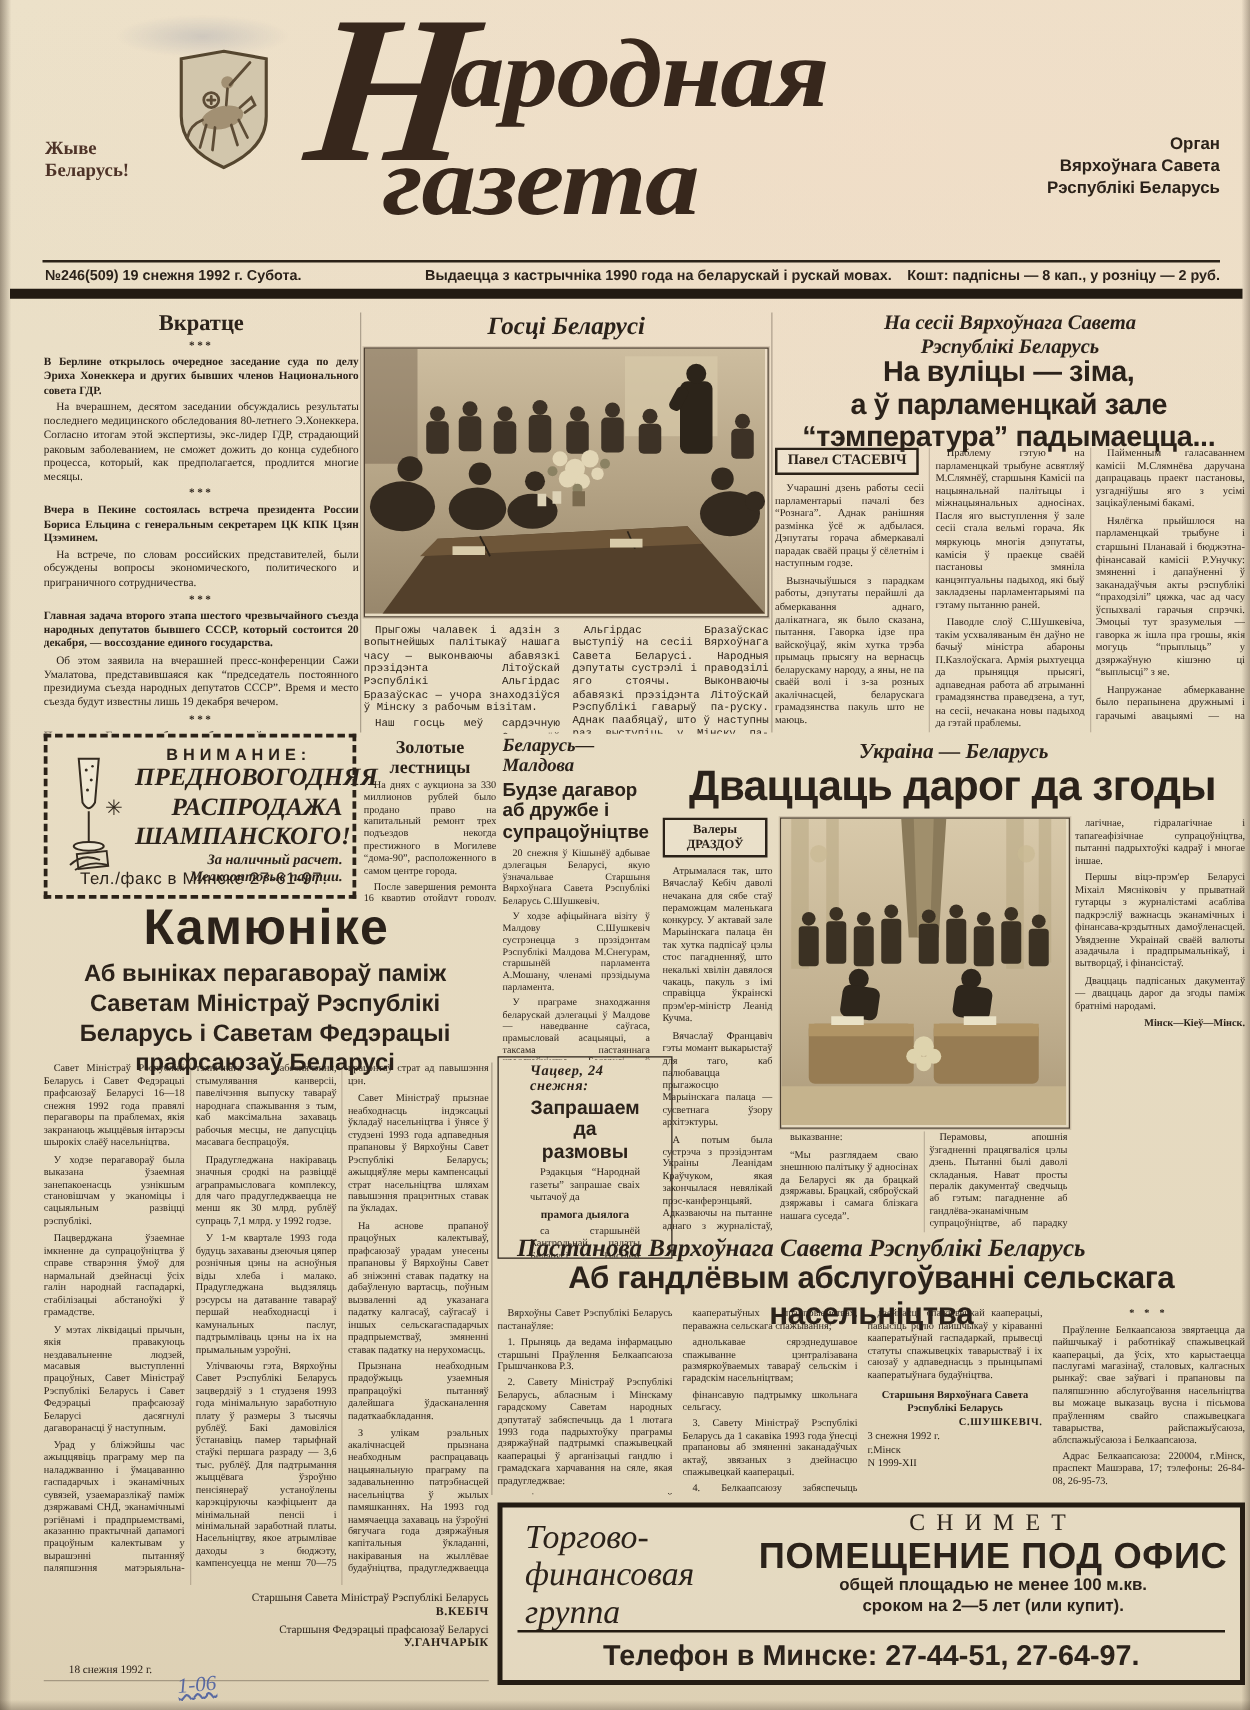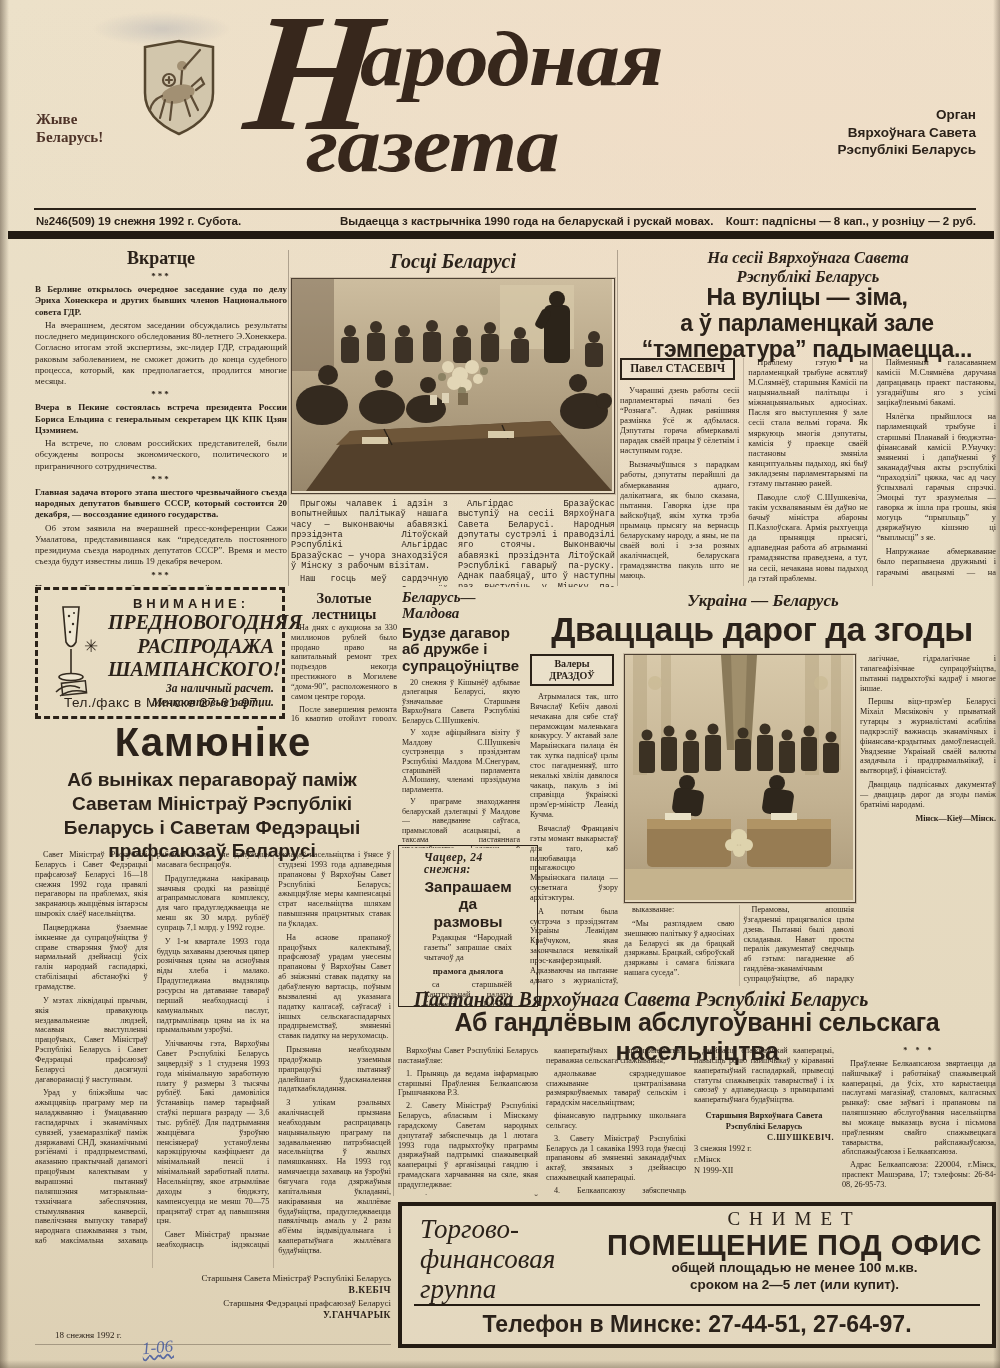--- a/index.html
+++ b/index.html
@@ -445,20 +445,21 @@
         <p>Першы віцэ-прэм'ер Беларусі Міхаіл Мясніковіч у прыватнай гутарцы з журналістамі асабліва падкрэсліў важнасць эканамічных і фінансава-крэдытных дамоўленасцей. Увядзенне Украінай сваёй валюты азадачыла і прадпрымальнікаў, і вытворцаў, і фінансістаў.</p>
         <p>Дваццаць падпісаных дакументаў — дваццаць дарог да згоды паміж братнімі народамі.</p>
       </div>
     <div class="ukr-date">Мінск—Кіеў—Мінск.</div>
   </div>
 
   <div class="abs ctr sans comm-title">Камюніке</div>
   <div class="abs ctr sans comm-sub">Аб выніках перагавораў паміж Саветам Міністраў Рэспублікі Беларусь і Саветам Федэрацыі прафсаюзаў Беларусі</div>
   <div class="abs comm-body colflow just">
       <p>Савет Міністраў Рэспублікі Беларусь і Савет Федэрацыі прафсаюзаў Беларусі 16—18 снежня 1992 года правялі перагаворы па праблемах, якія закранаюць жыццёвыя інтарэсы шырокіх слаёў насельніцтва.</p>
+      <p>У ходзе перагавораў была выказана ўзаемная занепакоенасць узнікшым становішчам у эканоміцы і сацыяльным развіцці рэспублікі.</p>
       <p>Пацверджана ўзаемнае імкненне да супрацоўніцтва ў справе стварэння ўмоў для нармальнай дзейнасці ўсіх галін народнай гаспадаркі, стабілізацыі абстаноўкі ў грамадстве.</p>
       <p>У мэтах ліквідацыі прычын, якія правакуюць нездавальненне людзей, масавыя выступленні працоўных, Савет Міністраў Рэспублікі Беларусь і Савет Федэрацыі прафсаюзаў Беларусі дасягнулі дагаворанасці ў наступным.</p>
       <p>Урад у бліжэйшы час ажыццявіць праграму мер па наладжванню і ўмацаванню гаспадарчых і эканамічных сувязей, узаемаразлікаў паміж дзяржавамі СНД, эканамічнымі рэгіёнамі і прадпрыемствамі, аказанню практычнай дапамогі працоўным калектывам у вырашэнні пытанняў паляпшэння матэрыяльна-тэхнічнага забеспячэння, стымулявання канверсіі, павелічэння выпуску тавараў народнага спажывання з тым, каб максімальна захаваць рабочыя месцы, не дапусціць масавага беспрацоўя.</p>
       <p>Прадугледжана накіраваць значныя сродкі на развіццё аграпрамысловага комплексу, для чаго прадугледжваецца не менш як 30 млрд. рублёў супраць 7,1 млрд. у 1992 годзе.</p>
       <p>У 1-м квартале 1993 года будуць захаваны дзеючыя цяпер рознічныя цэны на асноўныя віды хлеба і малако. Прадугледжана выдзяляць рэсурсы на датаванне тавараў першай неабходнасці і камунальных паслуг, падтрымліваць цэны на іх на прымальным узроўні.</p>
       <p>Улічваючы гэта, Вярхоўны Савет Рэспублікі Беларусь зацвердзіў з 1 студзеня 1993 года мінімальную заработную плату ў размеры 3 тысячы рублёў. Бакі дамовіліся ўстанавіць памер тарыфнай стаўкі першага разраду — 3,6 тыс. рублёў. Для падтрымання жыццёвага ўзроўню пенсіянераў устаноўлены карэкціруючы каэфіцыент да мінімальнай пенсіі і мінімальнай заработнай платы. Насельніцтву, якое атрымлівае даходы з бюджэту, кампенсуецца не менш 70—75 працэнтаў страт ад павышэння цэн.</p>
       <p>Савет Міністраў прызнае неабходнасць індэксацыі ўкладаў насельніцтва і ўнясе ў студзені 1993 года адпаведныя прапановы ў Вярхоўны Савет Рэспублікі Беларусь; ажыццяўляе меры кампенсацыі страт насельніцтва шляхам павышэння працэнтных ставак па ўкладах.</p>
       <p>На аснове прапаноў працоўных калектываў, прафсаюзаў урадам унесены прапановы ў Вярхоўны Савет аб зніжэнні ставак падатку на дабаўленую вартасць, поўным вызваленні ад указанага падатку калгасаў, саўгасаў і іншых сельскагаспадарчых прадпрыемстваў, змяненні ставак падатку на нерухомасць.</p>
       <p>Прызнана неабходным прадоўжыць узаемныя прапрацоўкі пытанняў далейшага ўдасканалення падаткаабкладання.</p>
       <p>З улікам рэальных акалічнасцей прызнана неабходным распрацаваць нацыянальную праграму па задавальненню патрэбнасцей насельніцтва ў жылых памяшканнях. На 1993 год намячаецца захаваць на ўзроўні бягучага года дзяржаўныя капітальныя ўкладанні, накіраваныя на жыллёвае будаўніцтва, прадугледжваецца павялічыць амаль у 2 разы аб'ёмы індывідуальнага і кааператыўнага жыллёвага будаўніцтва.</p>

